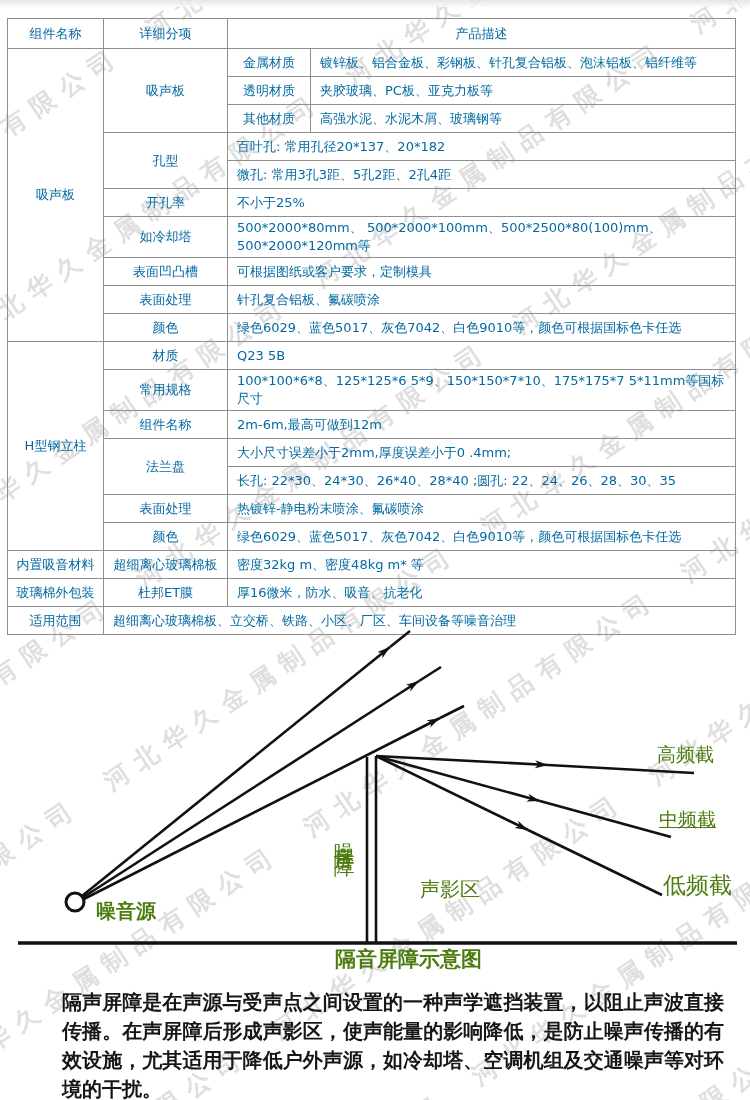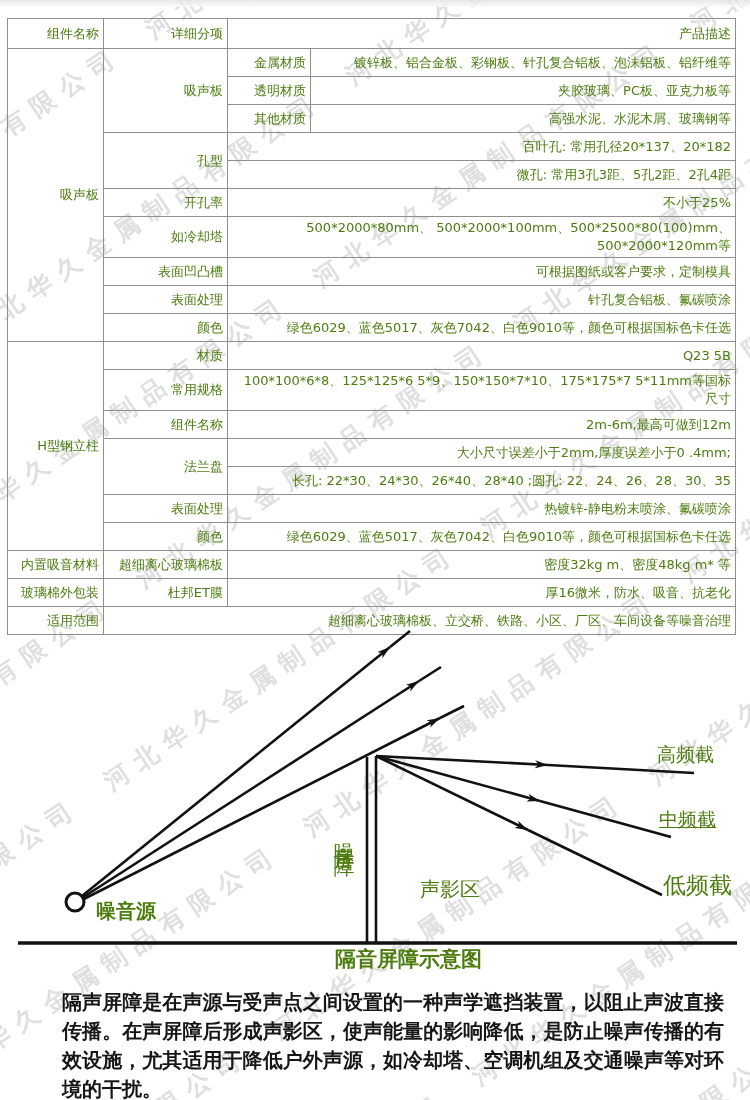--- a/index.html
+++ b/index.html
@@ -42,26 +42,25 @@
     position: absolute; left: 7px; top: 18px; width: 728px;
     border-collapse: collapse;
     z-index: 2;
     background: transparent;
     border: 1px solid #787878;
     table-layout: fixed;
   }
   table.spec td, table.spec th {
     border: 1px solid #8f8f8f;
     font-size: 13px;
-    color: #4d7c0f;
+    color: #0369a1;
     font-weight: normal;
     padding: 2px 4px;
     background: transparent;
     overflow: hidden;
-    text-align: right;
   }
   table.spec thead tr { height: 30px; }
   table.spec tbody tr { height: 28px; }
   .cell-label { text-align: center; }
   .cell-desc  { text-align: left; padding-left: 9px !important; }
 
   
   .diagram {
     position: absolute; left: 0; top: 610px; width: 750px; height: 378px;
     z-index: 2;

